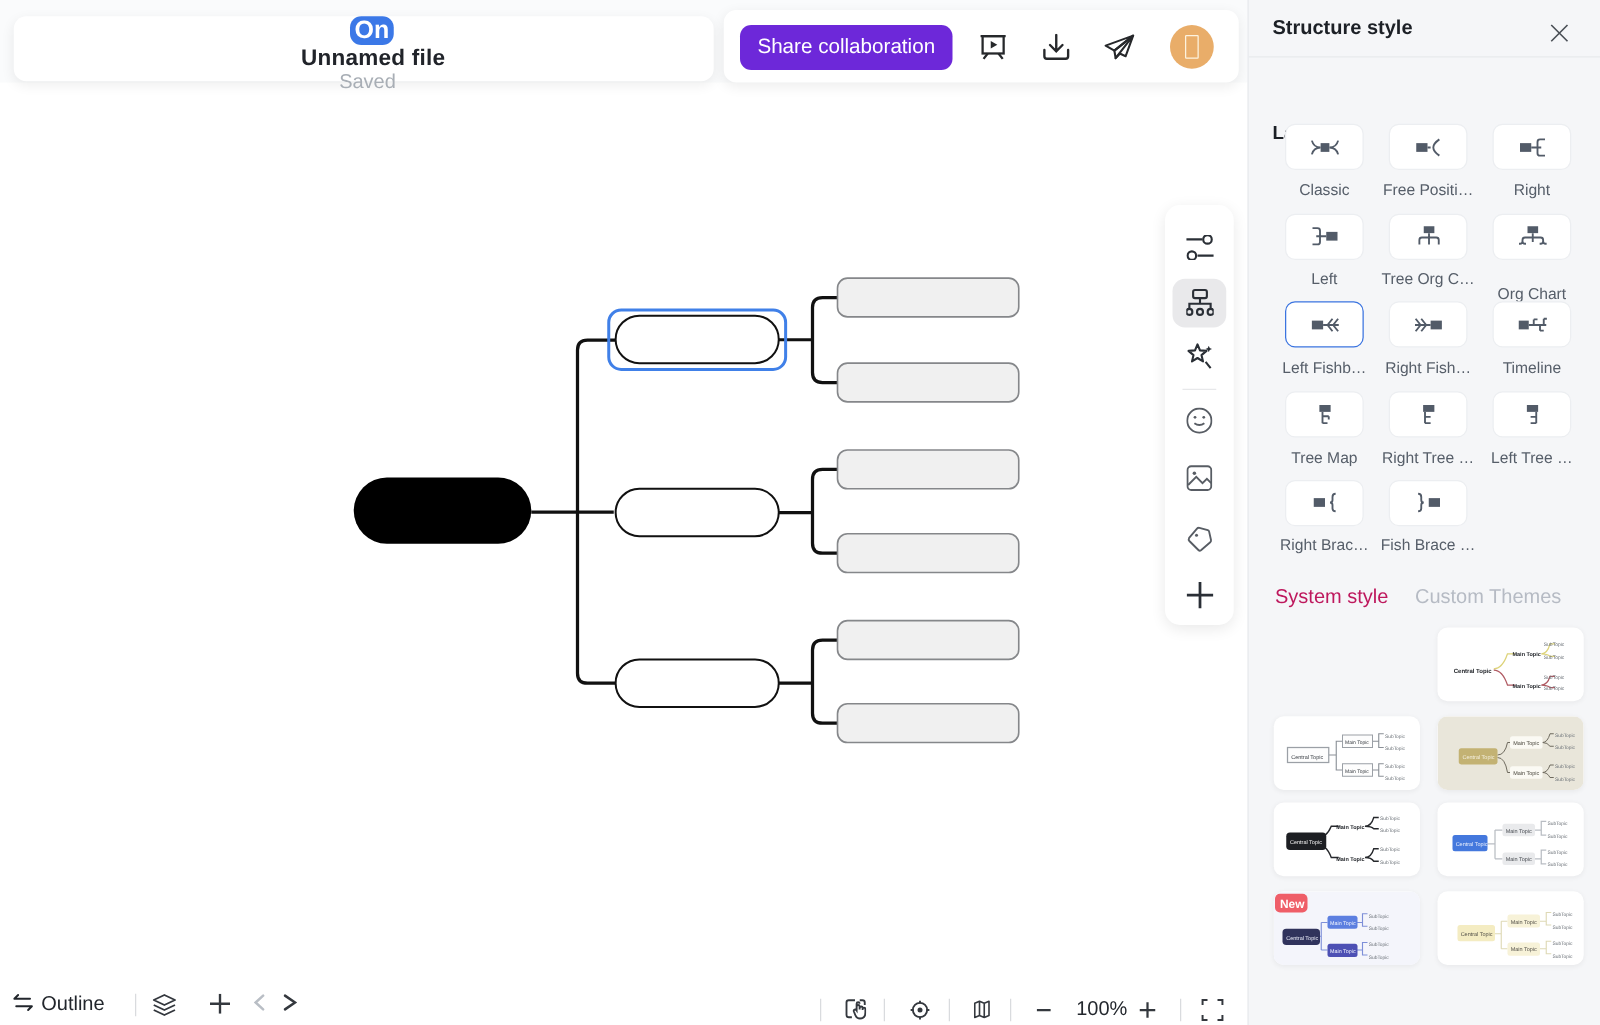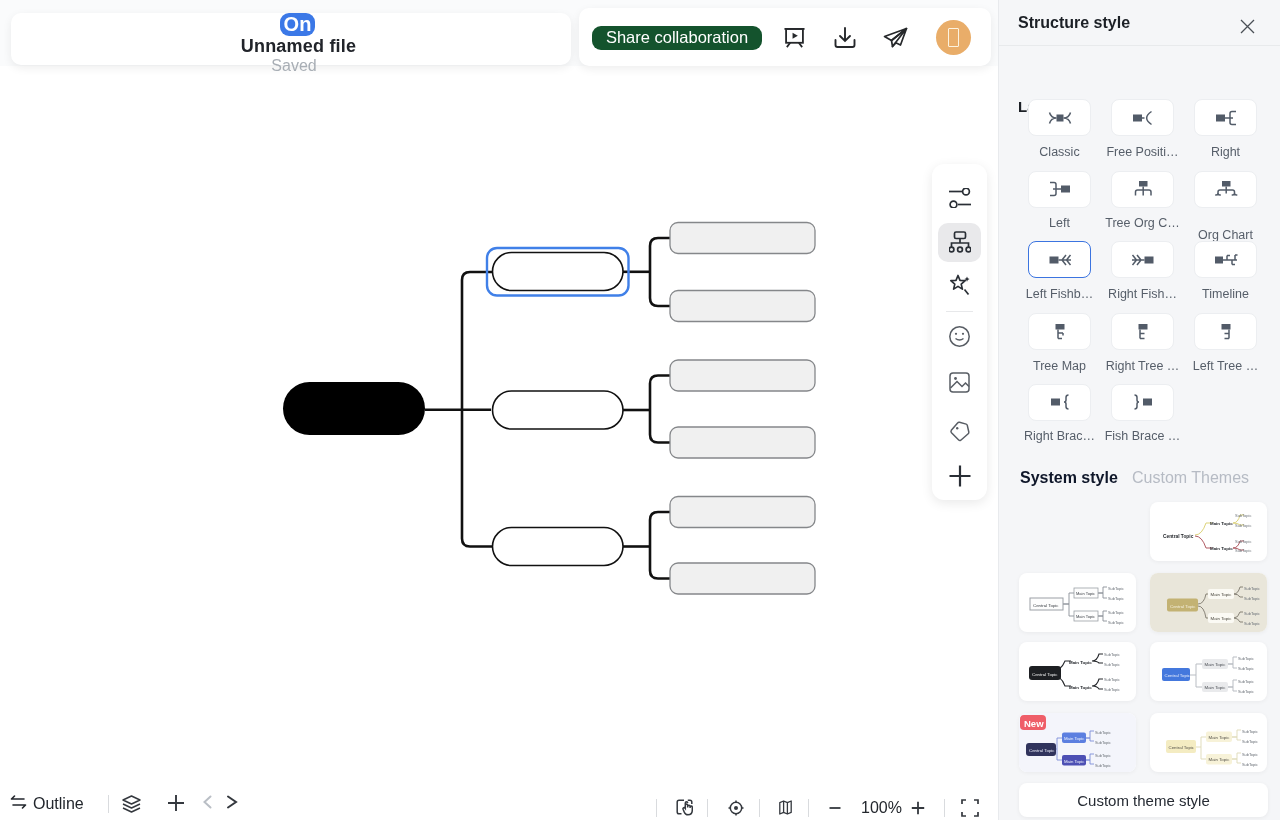--- a/index.html
+++ b/index.html
@@ -9,35 +9,35 @@
   .topstrip { left:0; top:0; width:998px; height:66px; background:#fafbfc; }
   .card1 { left:11px; top:13px; width:560px; height:52px; padding-bottom:3px; background:#fff; border-radius:10px;
            box-shadow:0 3px 10px rgba(0,0,0,.07); display:flex; align-items:center;flex-direction:column; }
   .card2 { left:579px; top:8px; width:412px; height:58px; padding-top:1px; background:#fff; border-radius:10px;
            box-shadow:0 3px 10px rgba(0,0,0,.07); display:flex; align-items:center; }
   .logo { width:35px; height:34px; background:#3b78e7; border-radius:9px; color:#fff;
           font-weight:bold; font-size:20px; display:flex; align-items:center; justify-content:center; }
   .title { font-size:18px; font-weight:bold; color:#21242a; letter-spacing:.2px; }
   .saved { font-size:16px; color:#a8aeb5; }
   .vdiv { width:1px; height:24px; background:#e3e5e8; }
-  .sharebtn { width:170px; height:24px; background:#14532d; border-radius:9px; color:#fff;
+  .sharebtn { width:170px; height:36px; background:#6d28d9; border-radius:9px; color:#fff;
               font-size:16.5px; display:flex; align-items:center; justify-content:center; }
   .avatar { width:35px; height:35px; border-radius:50%; background:#e9ad69; display:flex;
             align-items:center; justify-content:center; }
   .avatar .tofu { width:11px; height:19px; border:1.6px solid #fdf3df; border-radius:1px; }
   .panel { left:998px; top:0; width:282px; height:820px; background:#f5f6f8; border-left:1px solid #e8eaed; }
   .phead { position:absolute; left:19px; top:14px; font-size:16px; font-weight:bold; color:#1c2026; }
   .psep { position:absolute; left:0; top:45px; width:282px; height:1px; background:#e8eaec; }
   .layouthead { position:absolute; left:19px; top:64px; font-size:15px; font-weight:bold; color:#1c2026;margin-top:34px; }
   .lbox { position:absolute; width:63px; height:37px; background:#fff; border:1px solid #eceef1;
           border-radius:8px; display:flex; align-items:center; justify-content:center; }
   .lbox.sel { border:1.5px solid #3b74e0; }
   .llabel { position:absolute; width:90px; text-align:center; font-size:12.5px; color:#565e69;
             white-space:nowrap; overflow:hidden; }
-  .syshead { position:absolute; left:21px; top:469px; font-size:16px; font-weight:bold; color:#0f172a; }
+  .syshead { position:absolute; left:21px; top:469px; font-size:16px; font-weight:normal; color:#be185d; }
   .custhead { position:absolute; left:133px; top:469px; font-size:16px; color:#b6bbc4;text-align:right; }
   .tcard { position:absolute; width:117px; height:59px; background:#fff; border-radius:8px;
            box-shadow:0 1px 4px rgba(0,0,0,.05); overflow:hidden; }
   .tcard.sel { border:1.8px solid #3e6fcd; }
   .tcard { overflow:hidden; }
   .tcard.sel > svg { position:relative; left:-1.8px; top:-1.8px; }
   .custbtn { position:absolute; left:20px; top:783px; width:249px; height:34px; background:#fff;
              border-radius:8px; box-shadow:0 1px 4px rgba(0,0,0,.06); font-size:15px; color:#262b33;
              display:flex; align-items:center; justify-content:center; }
   .vtool { left:932px; top:164px; width:55px; height:336px; background:#fff; border-radius:12px;
@@ -453,21 +453,20 @@
         <rect x="56" y="18.5" width="26" height="10.5" rx="2" fill="#f7f2d8"></rect>
         <rect x="56" y="41" width="26" height="10.5" rx="2" fill="#f7f2d8"></rect>
         <text x="58.5" y="26" font-size="4.4" fill="#55524a">Main Topic</text>
         <text x="58.5" y="48" font-size="4.4" fill="#55524a">Main Topic</text>
         <text x="92" y="20" font-size="3.9" fill="#6a7077">SubTopic</text>
         <text x="92" y="30" font-size="3.9" fill="#6a7077">SubTopic</text>
         <text x="92" y="43" font-size="3.9" fill="#6a7077">SubTopic</text>
         <text x="92" y="53" font-size="3.9" fill="#6a7077">SubTopic</text>
       </svg>
     </div>
-<div class="custbtn">Custom theme style</div>
 </div>
 
 <div class="abs bbl">
   <svg width="17" height="14" viewBox="0 0 17 14" style="margin-left:10px">
     <g fill="none" stroke="#22262c" stroke-width="1.6" stroke-linecap="round" stroke-linejoin="round">
       <path d="M4.5,1 L1.5,4 H14"></path>
       <path d="M12.5,13 L15.5,10 H3"></path>
     </g>
   </svg>
   <div style="margin-left:6px;font-size:16px;color:#22262c">Outline</div>

